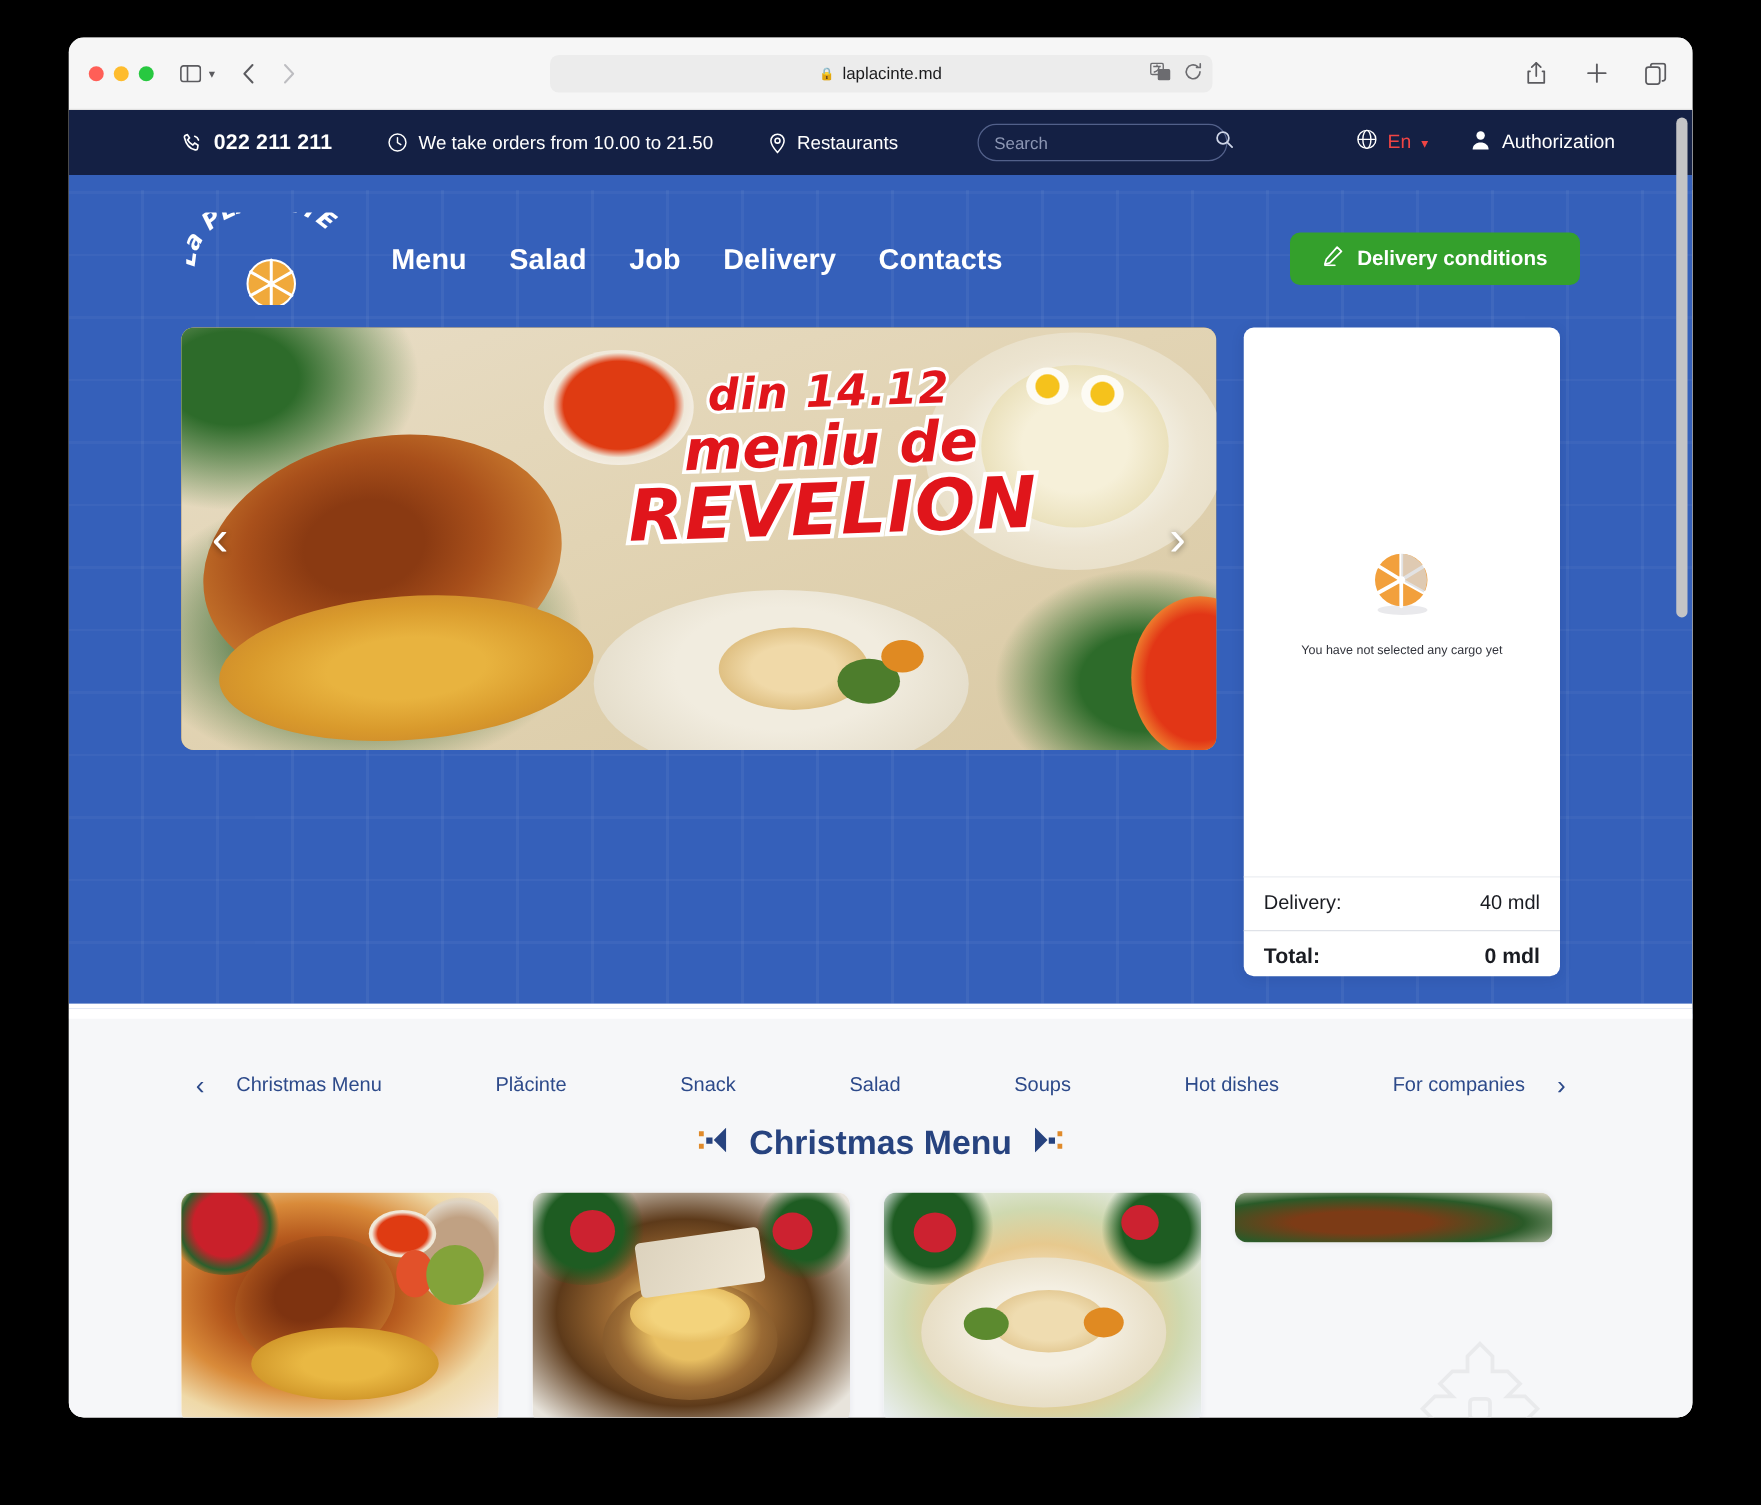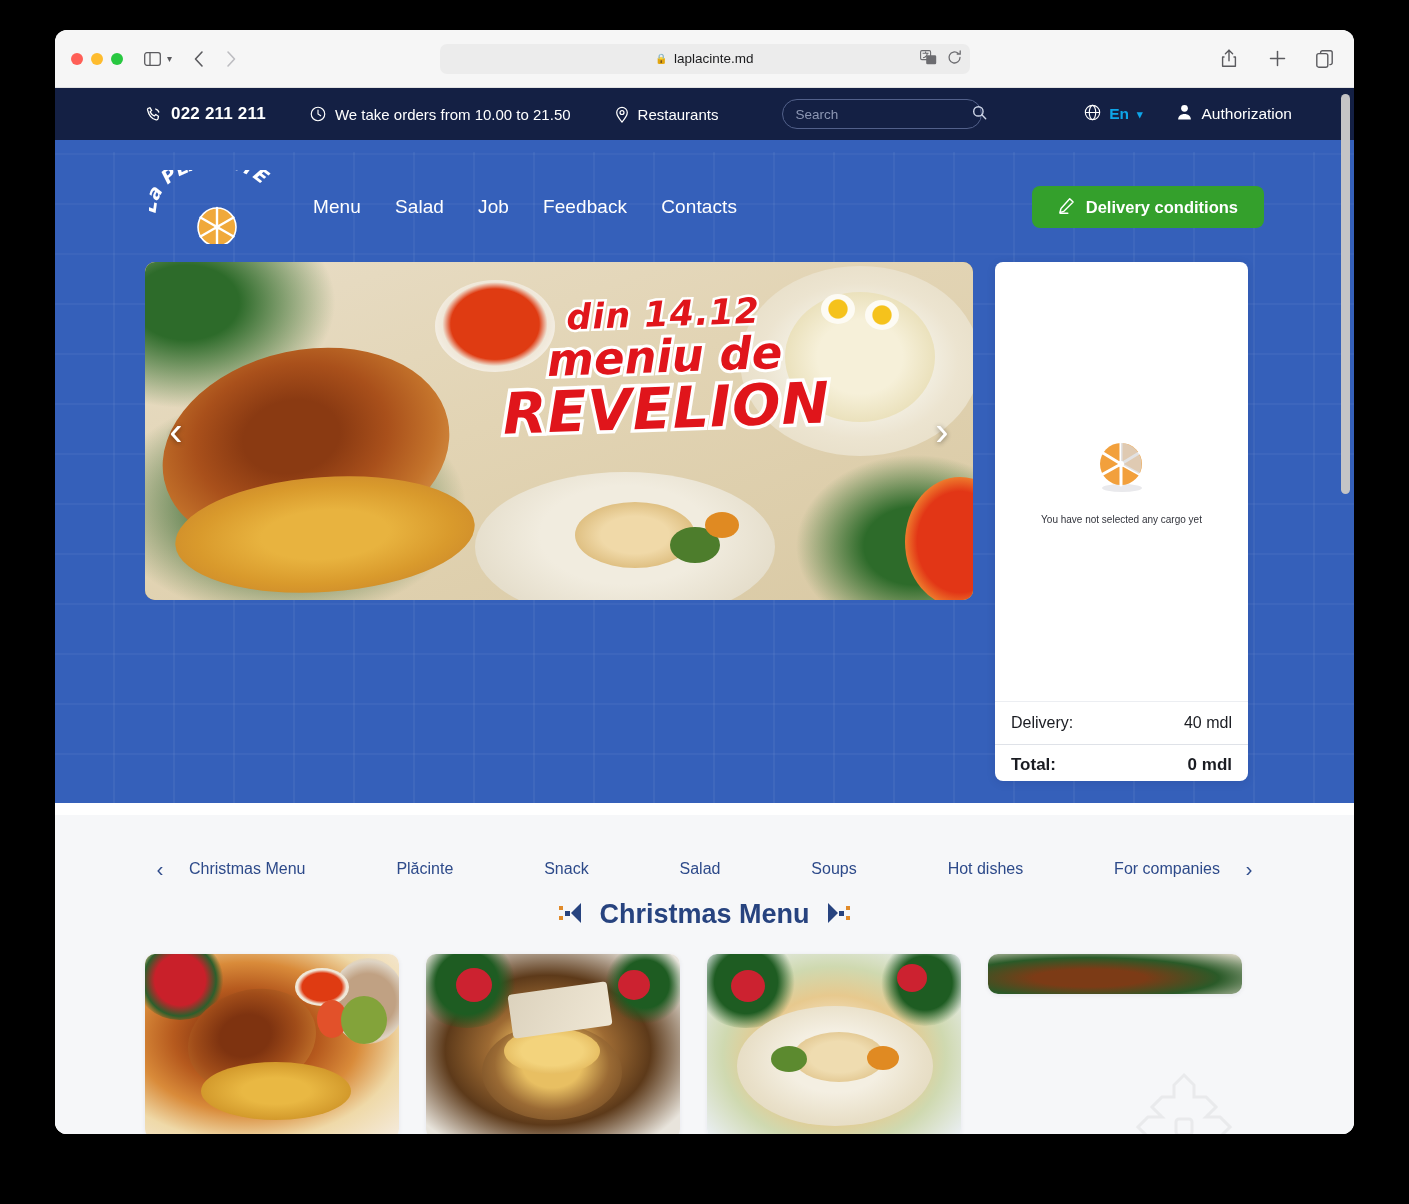--- a/index.html
+++ b/index.html
@@ -121,21 +121,21 @@
     padding: 0 12px;
     margin-left: 20px;
   }
   .search-box input {
     flex: 1; background: transparent; border: none; outline: none;
     color: #ffffff; font-size: 13.5px; font-family: "Liberation Sans", sans-serif;
   }
   .search-box input::placeholder { color: #8d97b4; }
 
   .topbar-right { margin-left: auto; display: flex; align-items: center; gap: 34px; }
-  .lang-select { display: flex; align-items: center; gap: 8px; color: #0ea5e9; font-size: 15.5px; font-weight: bold; }
+  .lang-select { display: flex; align-items: center; gap: 8px; color: #ef4444; font-size: 15.5px; }
   .auth { display: flex; align-items: center; gap: 10px; color: #fff; font-size: 15.5px; }
 
   
   .ornament-strip {
     height: 12px;
     position: relative;
     z-index: 4;
   }
   .ornament-strip.top { background: #142044; }
   .ornament-strip.bottom { background: #3560ba; }
@@ -192,21 +192,21 @@
     align-items: center;
     padding: 0 90px;
     position: relative;
     z-index: 2;
   }
   .logo-wrap { width: 140px; display:flex; align-items:center; justify-content:center; }
   .logo-svg { display:block; }
 
   .nav-links { display: flex; align-items: center; gap: 34px; margin-left: 28px; }
   .nav-link {
-    color: #ffffff; font-size: 19px; font-weight: normal;
+    color: #ffffff; font-size: 23px; font-weight: bold;
     letter-spacing: 0.1px;
   }
 
   .delivery-btn {
     margin-left: auto;
     background: #34a02c;
     color: #ffffff;
     border: none;
     border-radius: 8px;
     height: 42px;
@@ -578,21 +578,21 @@
               <path d="M20 19 L20 0 M20 19 L36.5 9.5 M20 19 L36.5 28.5 M20 19 L20 38 M20 19 L3.5 28.5 M20 19 L3.5 9.5" stroke="#ffffff" stroke-width="2.4" fill="none" stroke-linecap="round"></path>
               <circle cx="20" cy="19" r="2.6" fill="#ffffff"></circle>
             </g>
           </svg>
         </div>
 
         <div class="nav-links">
           <a class="nav-link">Menu</a>
           <a class="nav-link">Salad</a>
           <a class="nav-link">Job</a>
-          <a class="nav-link">Feedback</a>
+          <a class="nav-link">Delivery</a>
           <a class="nav-link">Contacts</a>
         </div>
 
         <button class="delivery-btn">
           <span>
             <svg width="17" height="17" viewBox="0 0 18 18" fill="none" stroke="#fff" stroke-width="1.5" stroke-linecap="round" stroke-linejoin="round">
               <path d="M12.4 1.8 16 5.4 6.2 15.2 2 16.4l1.2-4.2z"></path>
                 <line x1="2.2" y1="17.2" x2="10.4" y2="17.2"></line>
             </svg>
           </span>

